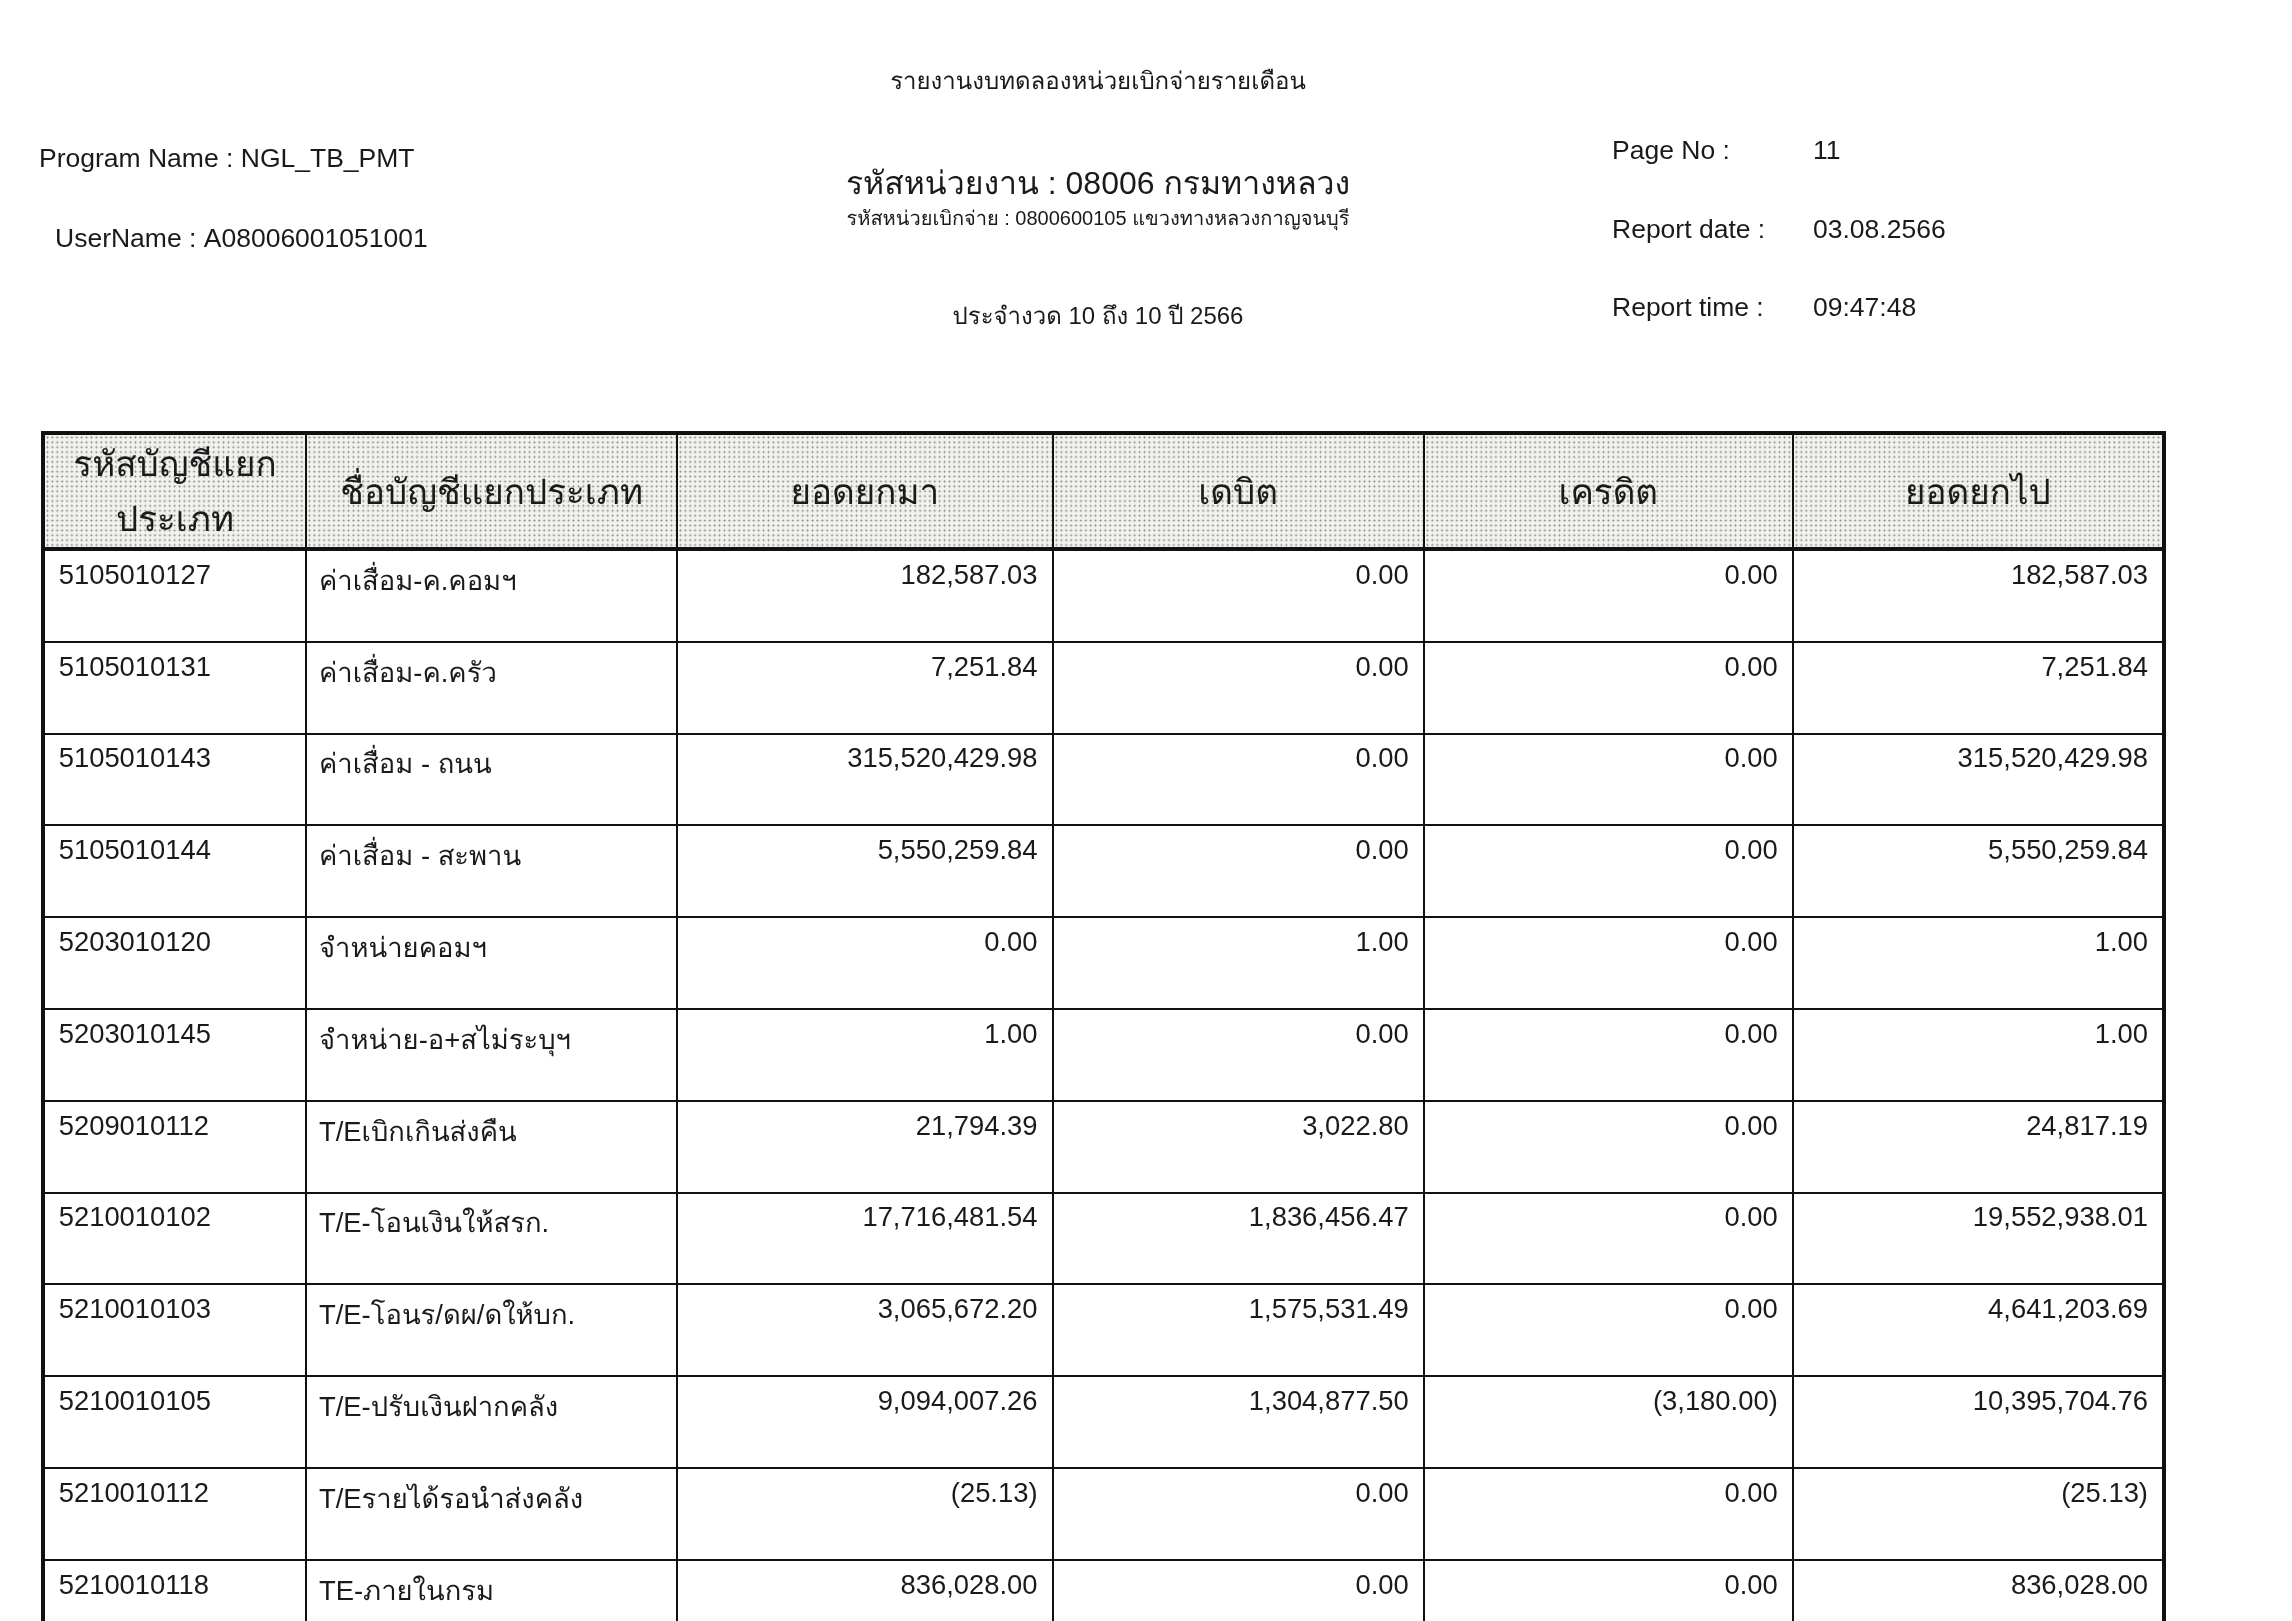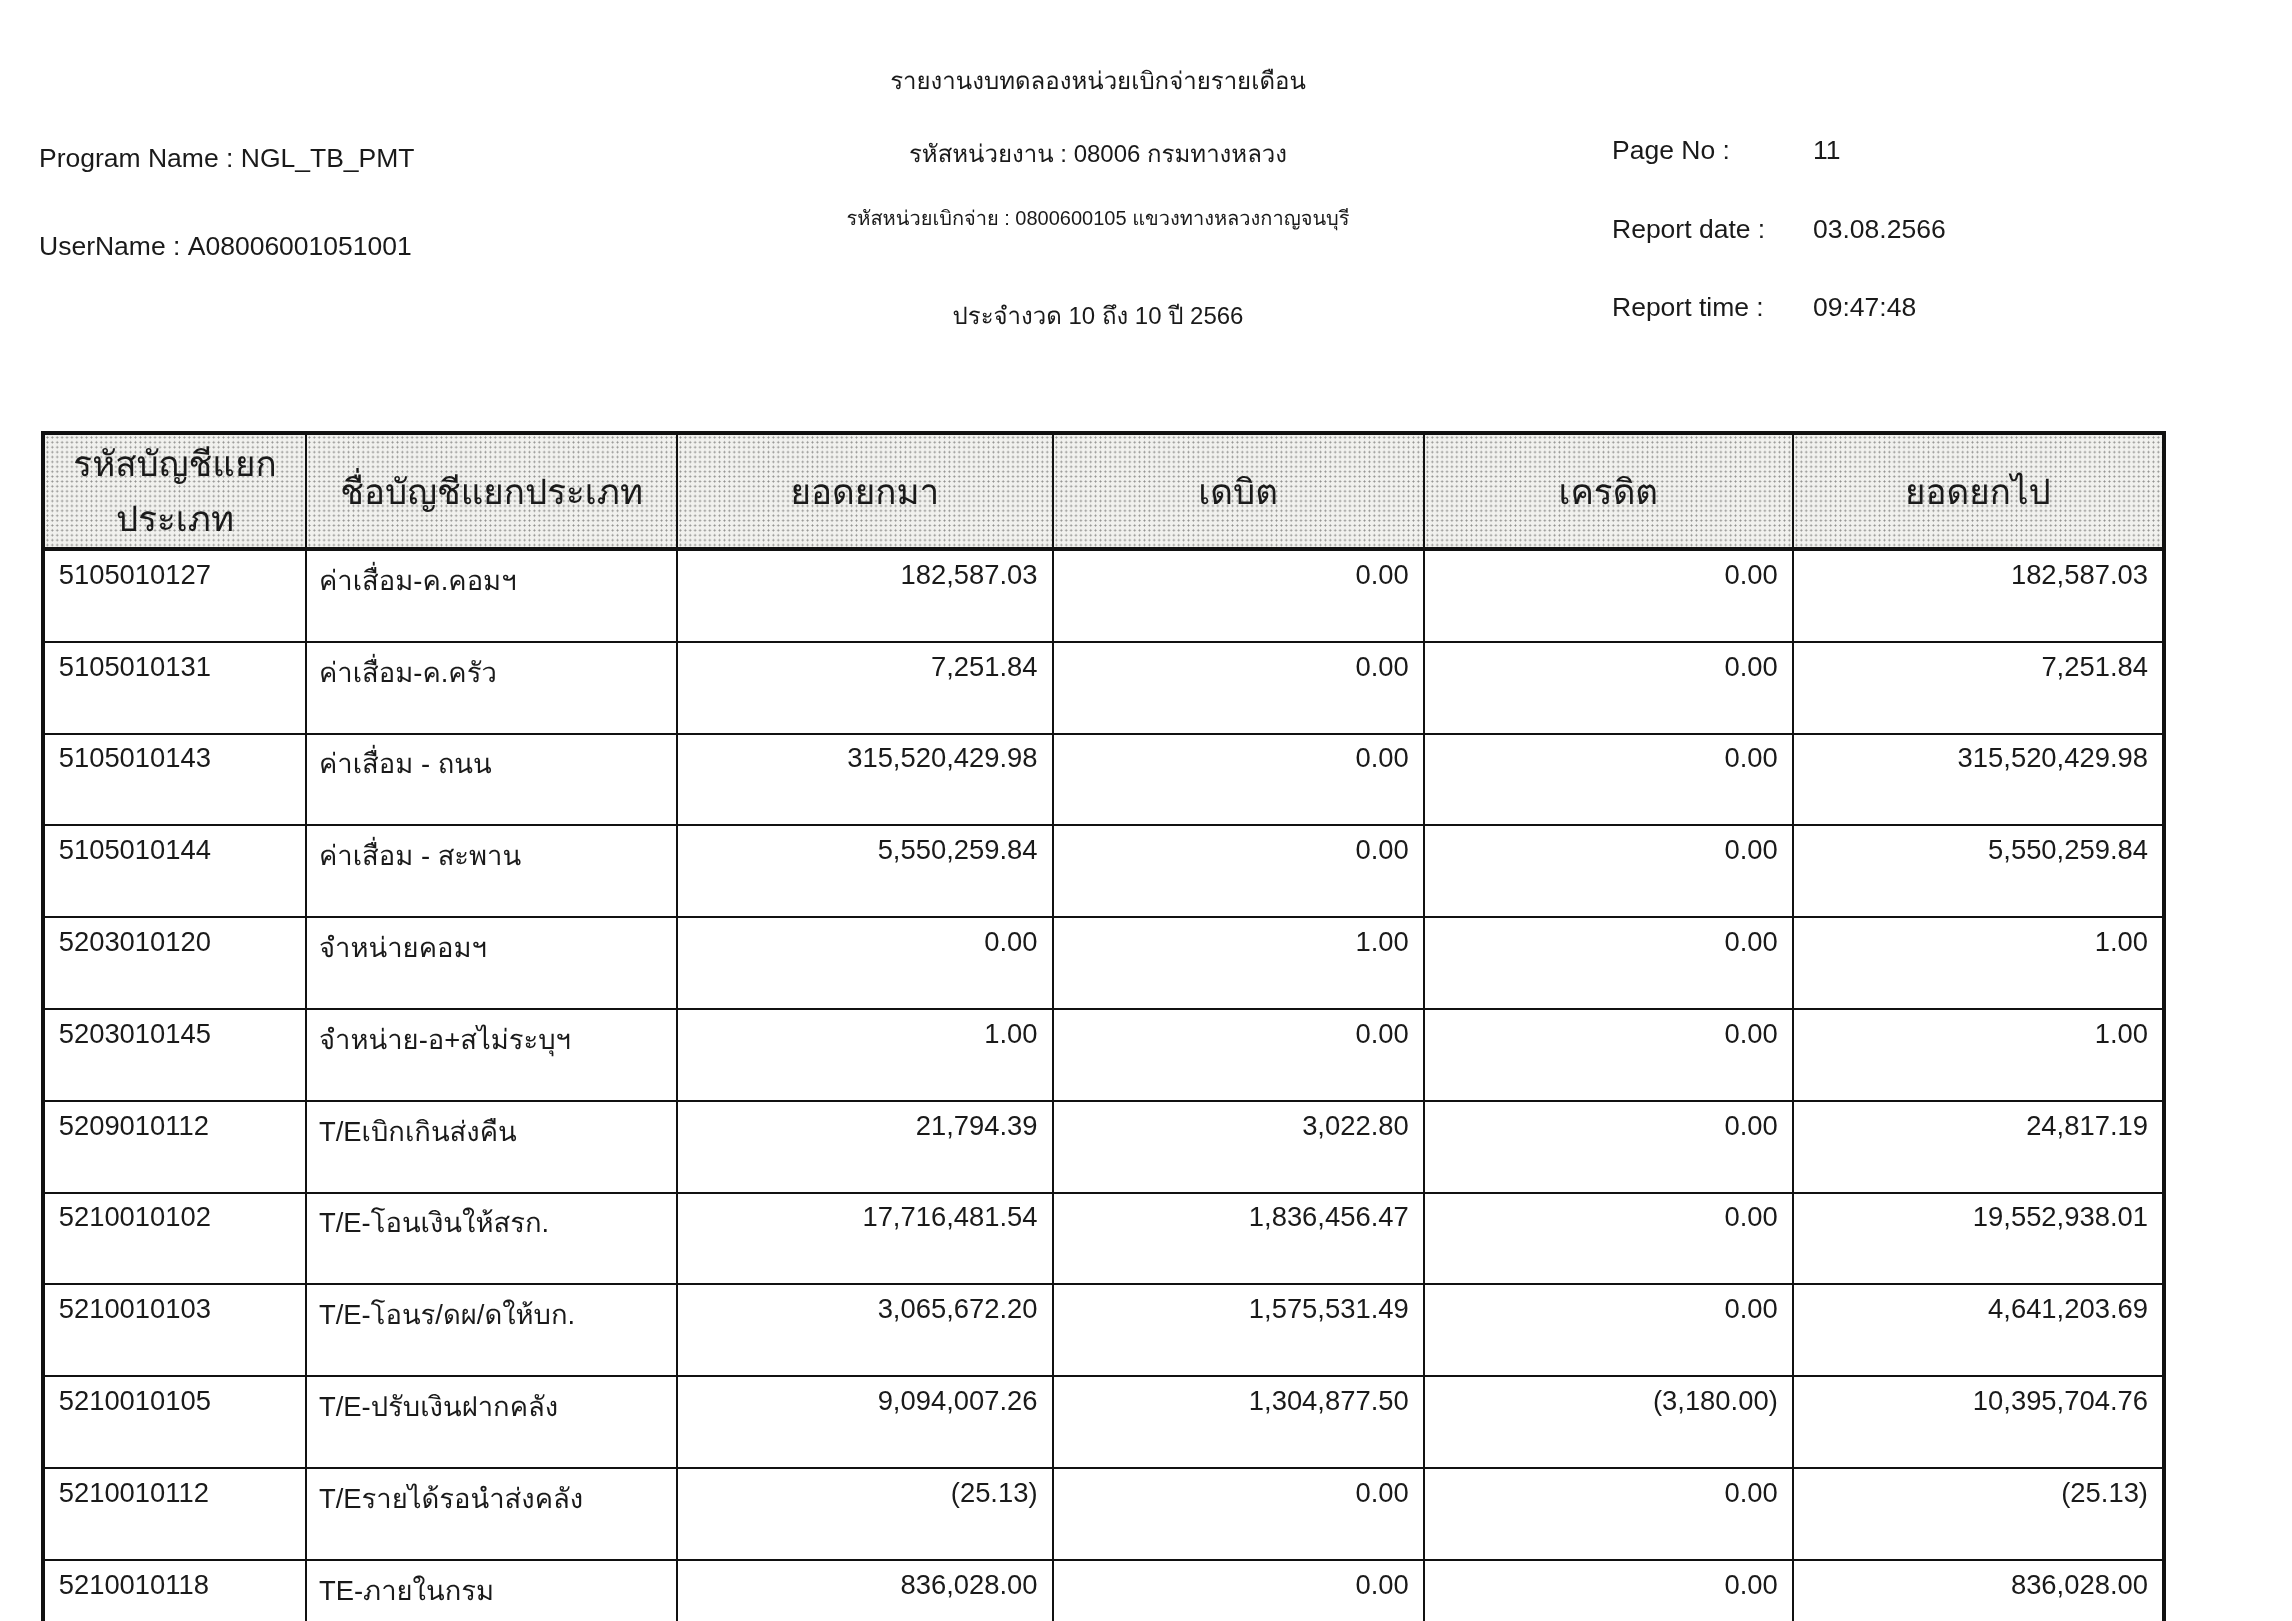--- a/index.html
+++ b/index.html
@@ -18,31 +18,31 @@
   }
 
   
   .hdr-left {
     position: absolute;
     left: 39px;
     top: 0;
     width: 549px;
   }
   .hdr-left .line1 { position: absolute; top: 143px; left: 0; font-size: 26.5px; white-space: nowrap; }
-  .hdr-left .line2 { position: absolute; top: 223px; left: 0; font-size: 26.5px; white-space: nowrap; margin-top: 8px; }
+  .hdr-left .line2 { position: absolute; top: 223px; left: 16px; font-size: 26.5px; white-space: nowrap; }
 
   .hdr-center {
     position: absolute;
     left: 608px;
     top: 0;
     width: 980px;
     text-align: center;
   }
   .hdr-center .t1 { position: absolute; top: 61px;  width: 100%; font-size: 24px; white-space: nowrap; }
-  .hdr-center .t2 { position: absolute; top: 134px; width: 100%; font-size: 24px; white-space: nowrap; }
+  .hdr-center .t2 { position: absolute; top: 157px; width: 100%; font-size: 32px; white-space: nowrap; }
   .hdr-center .t3 { position: absolute; top: 202px; width: 100%; font-size: 20px; white-space: nowrap; }
   .hdr-center .t4 { position: absolute; top: 296px; width: 100%; font-size: 24px; white-space: nowrap; }
 
   .hdr-right { position: absolute; left: 1612px; top: 0; width: 647px; }
   .hdr-right .lab { position: absolute; left: 0; font-size: 26.5px; white-space: nowrap; }
   .hdr-right .val { position: absolute; left: 201px; font-size: 26.5px; white-space: nowrap; }
   .r1 { top: 135px; }
   .r2 { top: 214px; }
   .r3 { top: 292px; }
 

